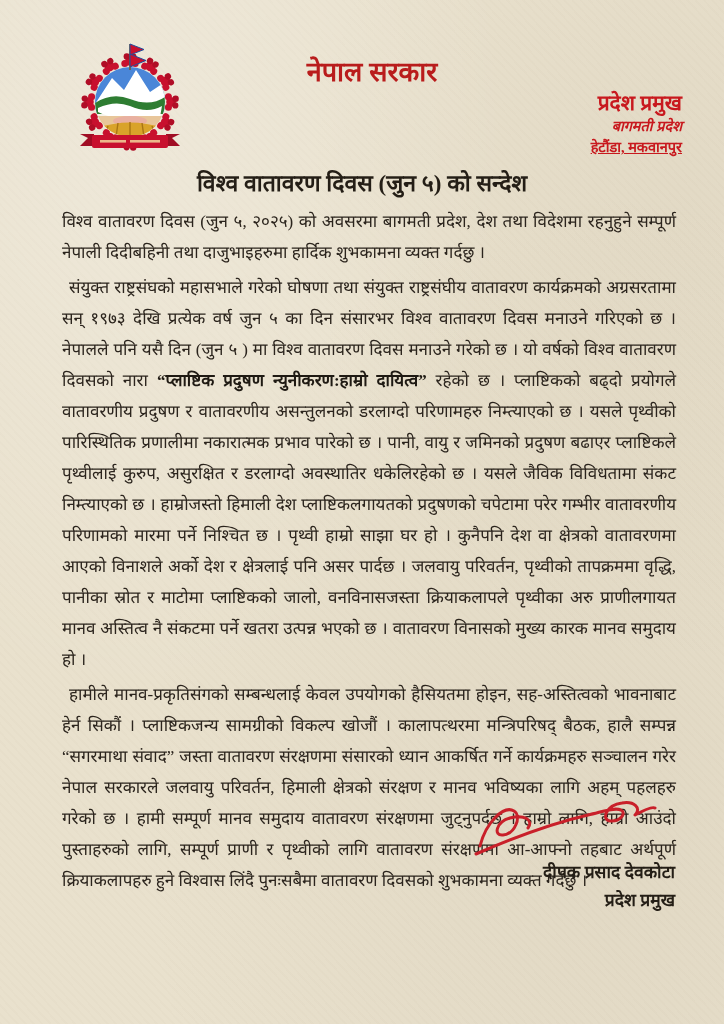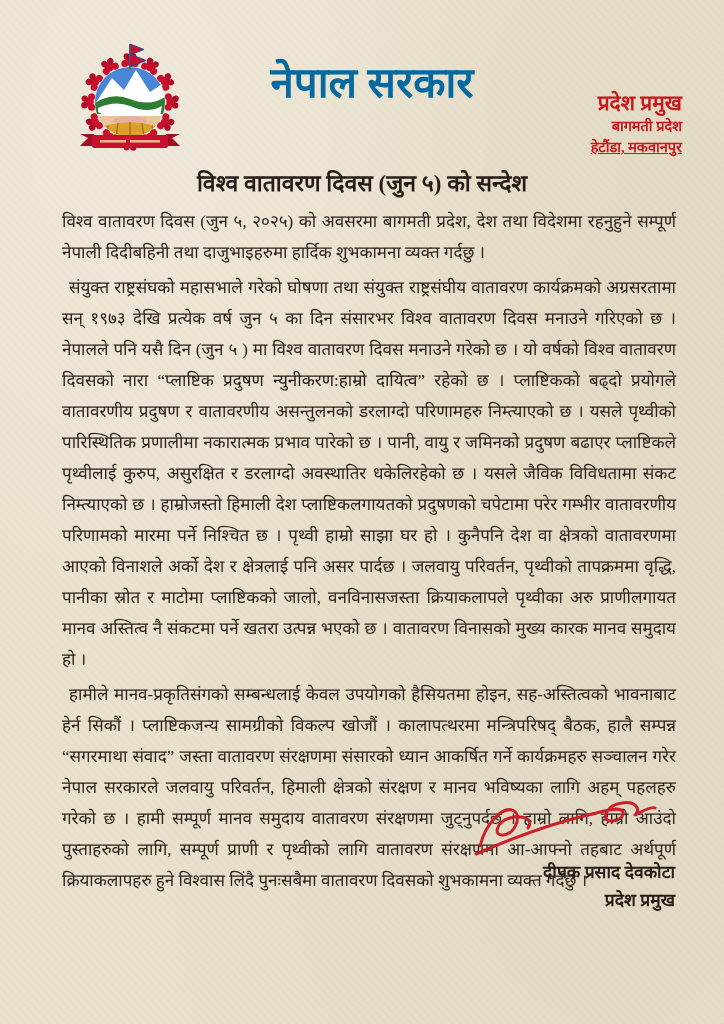--- a/index.html
+++ b/index.html
@@ -14,41 +14,41 @@
       radial-gradient(ellipse at 85% 80%, rgba(120,100,70,0.07), transparent 55%),
       radial-gradient(ellipse at 95% 20%, rgba(120,100,70,0.06), transparent 40%),
       repeating-linear-gradient(47deg, rgba(140,118,88,0.025) 0 2px, transparent 2px 6px);
     overflow: hidden;
     color: #2b241d;
   }
   .emblem { position: absolute; left: 70px; top: 40px; width: 120px; height: 114px; }
   .org-title {
     position: absolute; left: 0; right: 0; top: 52px;
     text-align: center;
-    font-size: 42px; font-weight: bold; color: #0369a1; margin-left: 20px;
+    font-size: 27px; font-weight: bold; color: #b91c1c; margin-left: 20px;
   }
   .office-block {
     position: absolute; right: 42px; top: 90px;
     text-align: right; color: #c8191e;
   }
   .office-block .line1 { font-size: 21px; font-weight: bold; line-height: 26px; }
-  .office-block .line2 { font-size: 14.5px; font-weight: bold; line-height: 21px; }
+  .office-block .line2 { font-size: 14.5px; font-weight: bold; line-height: 21px; font-style: italic; }
   .office-block .line3 { font-size: 14.5px; font-weight: bold; line-height: 21px; text-decoration: underline; }
   .letter-heading {
     position: absolute; left: 0; right: 0; top: 166px;
     text-align: center;
     font-size: 23px; font-weight: bold; color: #241e16;
   }
   .body-text {
     position: absolute; left: 62px; right: 48px; top: 206px;
     font-size: 17px; line-height: 31px; text-align: justify;
   }
   .body-text p { margin-bottom: 4px; }
   .body-text p.indent { text-indent: 7px; }
-  .slogan { font-weight: normal; color: #1f1a13; }
+  .slogan { font-weight: bold; color: #1f1a13; }
   .footer-date {
     position: absolute; left: 62px; top: 826px;
     font-size: 17.5px; font-weight: bold; line-height: 30px; color: #241e16;
   }
   .signature-block {
     position: absolute; right: 49px; top: 796px;
     width: 220px; text-align: right;
   }
   .signature-svg { width: 196px; height: 66px; display: block; margin: 0 auto -4px auto; }
   .signer-name { font-size: 17.5px; font-weight: bold; line-height: 28px; color: #241e16; }

